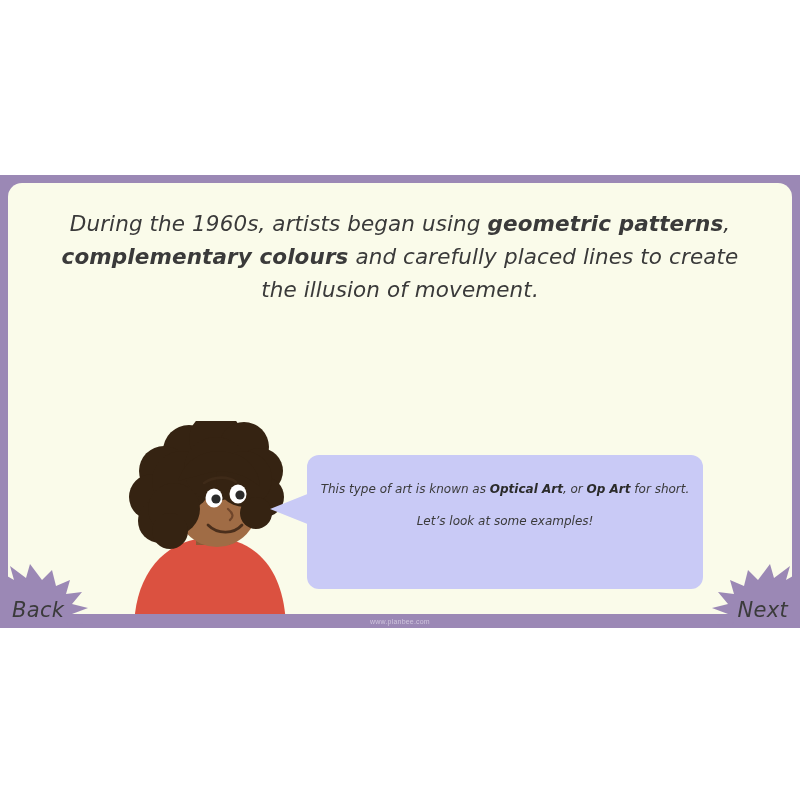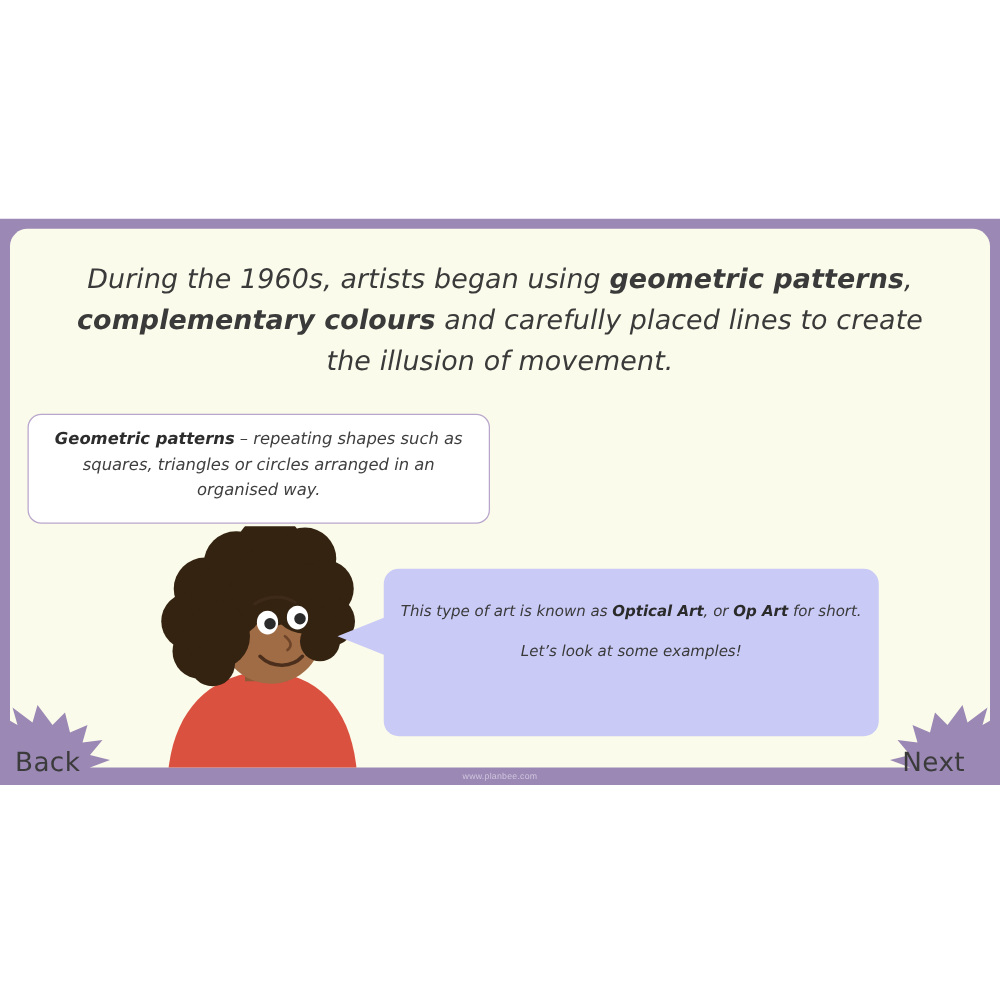--- a/index.html
+++ b/index.html
@@ -142,25 +142,26 @@
     pointer-events: none;
   }
   #nav-splat-back { left: 0; }
   #nav-splat-next { right: 0; }
 
   .nav-label {
     position: absolute;
     bottom: 6px;
     font-family: "DejaVu Sans", sans-serif;
     font-size: 21px;
+    font-style: italic;
     color: #3b3b3b;
     letter-spacing: 0.3px;
   }
   #nav-back-label { left: 12px; }
-  #nav-next-label { right: 28px; }
+  #nav-next-label { right: 12px; }
 
   
   #watermark {
     position: absolute;
     left: 0;
     bottom: 3px;
     width: 800px;
     text-align: center;
     font-family: "Liberation Sans", sans-serif;
     font-size: 7px;
@@ -172,21 +173,20 @@
 <body>
 
 <div id="stage">
 
   <div id="slide-frame">
 
     <div id="slide-panel">
 
       <div id="heading"><span>During the 1960s, artists began using </span><b>geometric patterns</b><span>, </span><b>complementary colours</b><span> and carefully placed lines to create the illusion of movement.</span></div>
 
-      <div id="def-box-geometric" class="def-box"><b>Geometric patterns</b><span> – repeating shapes such as squares, triangles or circles arranged in an organised way.</span></div>
 
 
       <svg id="character" viewBox="0 0 230 205" xmlns="http://www.w3.org/2000/svg">
 
         <path d="M30 205 C32 150 62 118 108 116 C154 118 180 150 182 205 Z" fill="#db5140"></path>
 
         <rect x="92" y="98" width="34" height="26" fill="#8d5b38"></rect>
 
         <ellipse cx="113" cy="82" rx="42" ry="44" fill="#a06c45"></ellipse>
 

